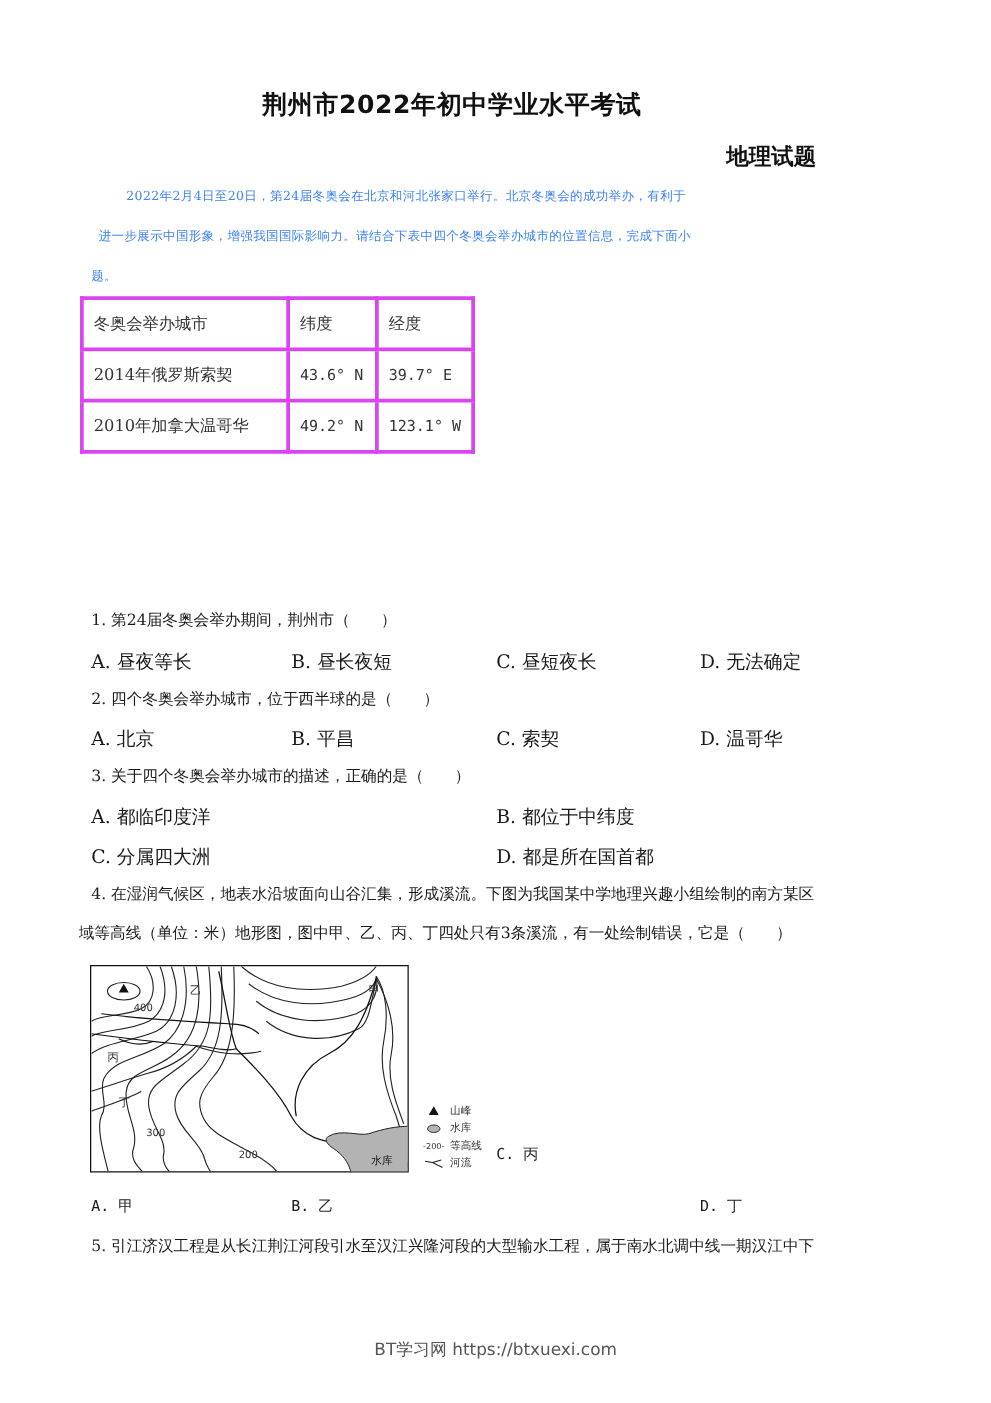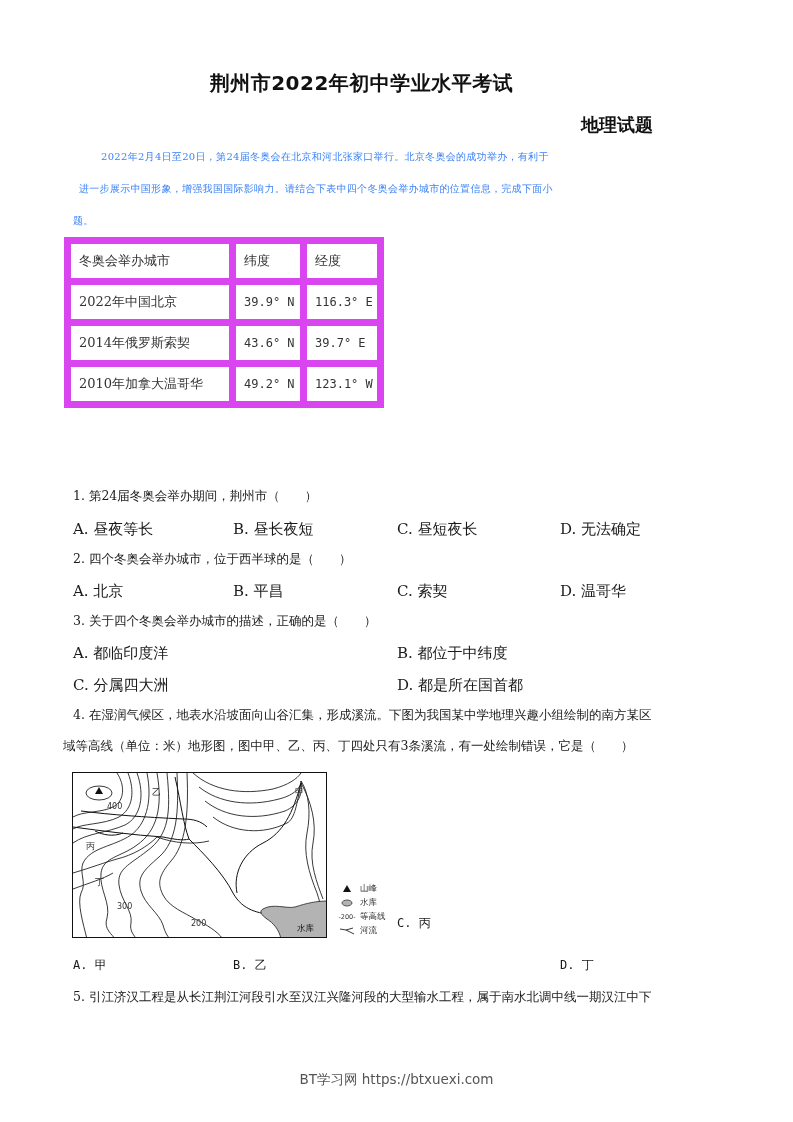--- a/index.html
+++ b/index.html
@@ -4,21 +4,21 @@
 <style>
   html, body { margin: 0; padding: 0; background: #ffffff; }
   body { width: 793px; height: 1122px; position: relative; overflow: hidden;
          font-family: "DejaVu Serif", "Liberation Serif", serif; color: #111; }
   .abs { position: absolute; white-space: nowrap; }
   .title { font-family: "DejaVu Sans", sans-serif; font-weight: bold; font-size: 20px; letter-spacing: 0.5px; }
   .subtitle { font-family: "DejaVu Sans", sans-serif; font-weight: bold; font-size: 18px; }
   .body-text { font-size: 12.5px; color: #1a1a1a; }
   .intro { font-size: 10px; color: #3b82f6; letter-spacing: 0.3px; }
   table.data { position: absolute; left: 64px; top: 237px; border-collapse: collapse; font-size: 13px; color: #333; }
-  table.data td { border: 7px solid #d946ef; height: 41px; padding: 0 0 0 8px; vertical-align: middle; box-sizing: border-box; }
+  table.data td { border: 3px solid #d946ef; height: 41px; padding: 0 0 0 8px; vertical-align: middle; box-sizing: border-box; }
   table.data td.c1 { width: 165px; }
   table.data td.c2 { width: 71px; }
   table.data td.c3 { width: 77px; }
   .mono { font-family: "DejaVu Sans Mono", "Liberation Mono", monospace; font-size: 12px; }
   .opt { position: absolute; font-size: 15px; white-space: nowrap; color: #1a1a1a; }
   .opt-mono { font-family: "DejaVu Sans Mono", "Liberation Mono", monospace; font-size: 12px; }
   .map-frame { position: absolute; left: 72px; top: 772px; width: 255px; height: 166px; border: 1px solid #111; box-sizing: border-box; overflow: hidden; background: #fff; }
   .legend { position: absolute; left: 334px; top: 882px; font-family: "DejaVu Sans", sans-serif; font-size: 8.5px; color: #333; }
   .legend-row { height: 14px; display: flex; align-items: center; }
   .legend-icon { width: 26px; display: flex; justify-content: center; align-items: center; }
@@ -33,25 +33,20 @@
 <div class="abs intro" style="left:101px; top:150px;">2022年2月4日至20日，第24届冬奥会在北京和河北张家口举行。北京冬奥会的成功举办，有利于</div>
 <div class="abs intro" style="left:79px; top:182px;">进一步展示中国形象，增强我国国际影响力。请结合下表中四个冬奥会举办城市的位置信息，完成下面小</div>
 <div class="abs intro" style="left:73px; top:214px;">题。</div>
 
 <table class="data">
   <tbody>
       <tr>
     <td class="c1">冬奥会举办城市</td>
     <td class="c2">纬度</td>
     <td class="c3">经度</td>
-  </tr>
-  <tr>
-    <td class="c1">2022年中国北京</td>
-    <td class="c2 mono">39.9° N</td>
-    <td class="c3 mono">116.3° E</td>
   </tr>
   <tr>
     <td class="c1">2014年俄罗斯索契</td>
     <td class="c2 mono">43.6° N</td>
     <td class="c3 mono">39.7° E</td>
   </tr>
   <tr>
     <td class="c1">2010年加拿大温哥华</td>
     <td class="c2 mono">49.2° N</td>
     <td class="c3 mono">123.1° W</td>

